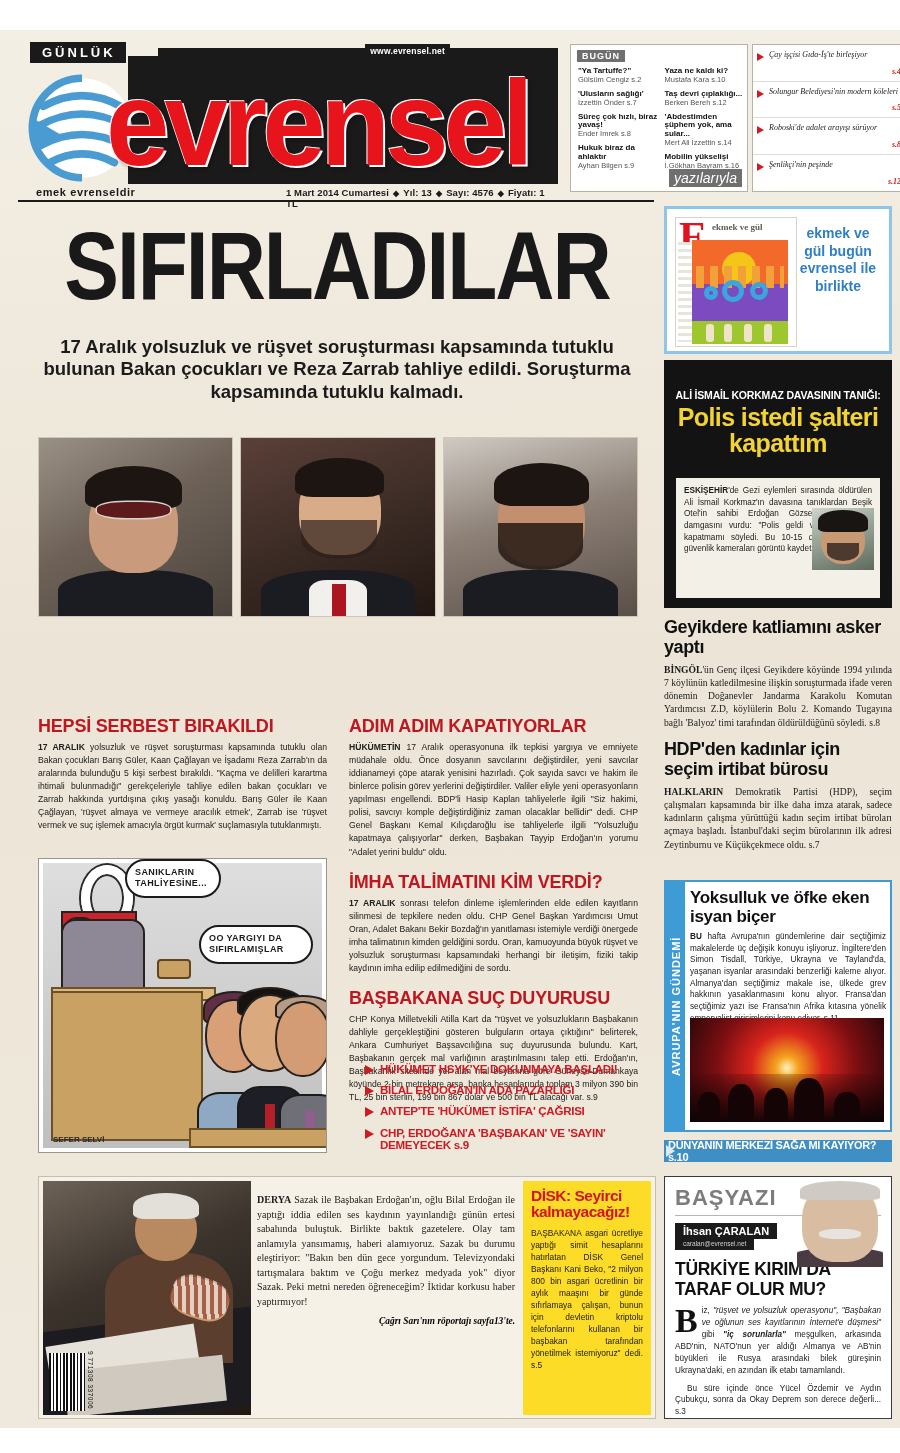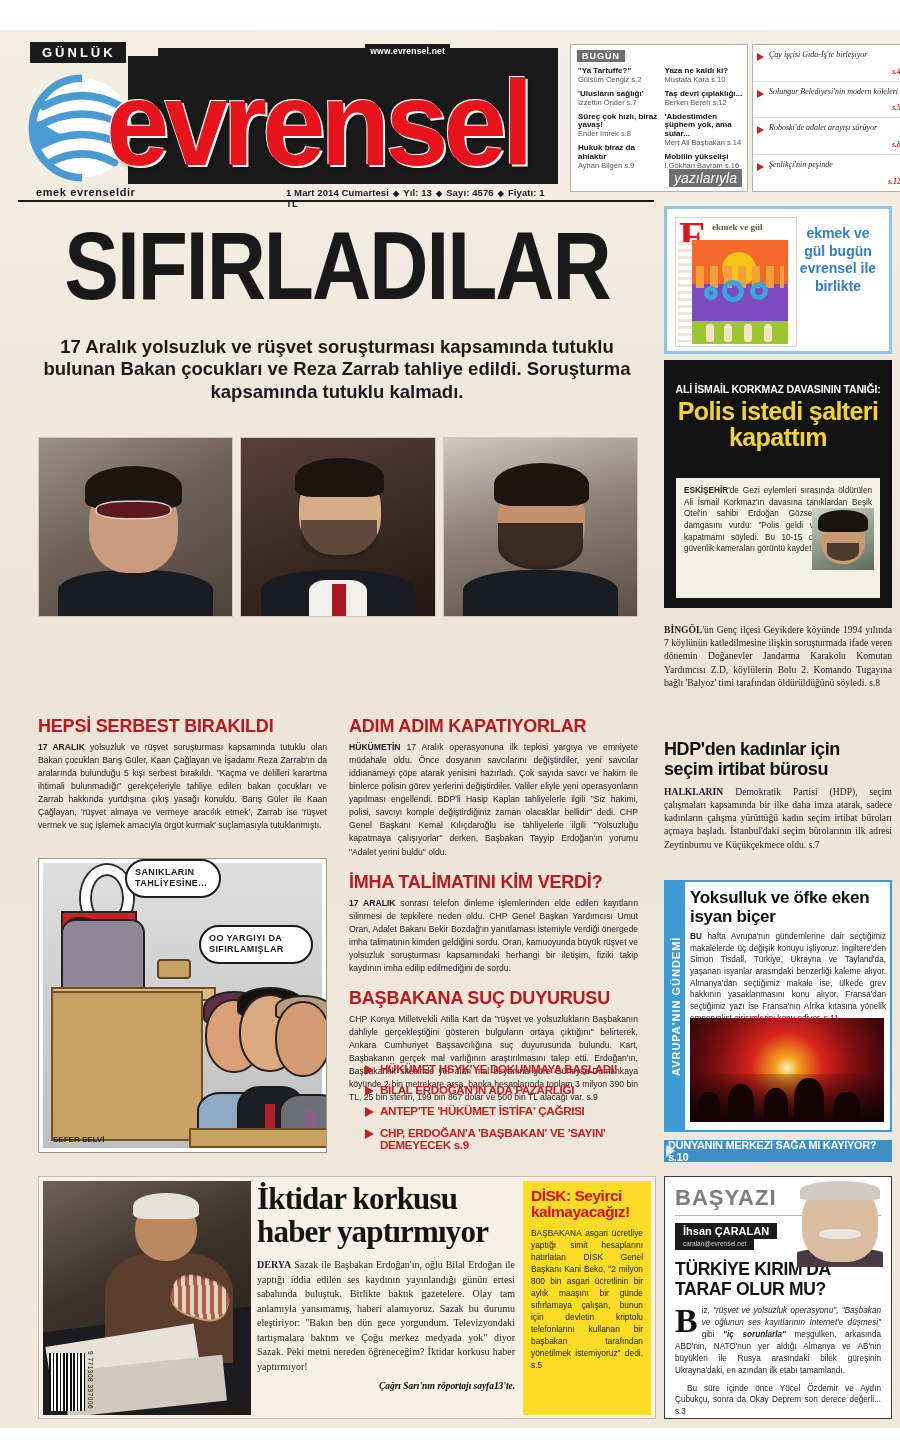--- a/index.html
+++ b/index.html
@@ -197,21 +197,21 @@
   .ek-gear { position:absolute; border-radius:50%; border:5px solid #3aa6dd; }
   .g1 { left:12px; top:46px; width:14px; height:14px;}
   .g2 { left:30px; top:40px; width:22px; height:22px;}
   .g3 { left:58px; top:42px; width:18px; height:18px;}
   .ek-fig { position:absolute; bottom:2px; width:8px; height:18px; background:#f0e4c8; border-radius:3px;}
   .ek-side { position:absolute; left:2px; top:24px; width:14px; height:100px; background:repeating-linear-gradient(180deg,#e9e5dc 0 3px,#fff 3px 7px);}
   .ek-txt { position:absolute; right:8px; top:16px; width:86px; text-align:center;
      font-size:14px; font-weight:bold; color:#2f7fc4; line-height:1.26;}
 
   .korkmaz { position:absolute; left:664px; top:360px; width:228px; height:248px; background:#131313; padding:7px;}
-  .km-kick { font-size:10.5px; font-weight:bold; color:#fff; letter-spacing:-0.2px; text-align:center; margin-top:16px;}
+  .km-kick { font-size:10.5px; font-weight:bold; color:#fff; letter-spacing:-0.2px; text-align:center; margin-top:22px;}
   .km-h { font-size:25px; font-weight:bold; color:#f3d331; line-height:1.02; text-align:center; margin-top:4px; letter-spacing:-0.6px;}
   .km-box { position:absolute; left:12px; top:118px; width:204px; height:120px; background:#f3f0e7; padding:7px 8px;}
   .km-b { font-size:8.2px; line-height:1.42; color:#1b1b1b; text-align:justify;}
   .km-b b { font-weight:bold;}
   .km-face { position:absolute; right:6px; top:30px; width:62px; height:62px;
      background:linear-gradient(160deg,#cfd6cd 0%, #9aa79a 40%, #5d6a5d 100%); overflow:hidden;}
   .km-skin { position:absolute; left:14%; top:16%; width:72%; height:74%; background:#c89a74; border-radius:46%;}
   .km-hair { position:absolute; left:10%; top:4%; width:80%; height:34%; background:#191512; border-radius:50% 50% 18% 18%;}
   .km-beard { position:absolute; left:24%; top:56%; width:52%; height:30%; background:#2c221c; border-radius:0 0 50% 50%; opacity:.8;}
 
@@ -314,21 +314,21 @@
         <div class="bg-item">
           <div class="bg-t">Yaza ne kaldı ki?</div>
           <div class="bg-a">Mustafa Kara s.10</div>
         </div>
         <div class="bg-item">
           <div class="bg-t">Taş devri çıplaklığı...</div>
           <div class="bg-a">Berken Bereh s.12</div>
         </div>
         <div class="bg-item">
           <div class="bg-t">'Abdestimden şüphem yok, ama sular...</div>
-          <div class="bg-a">Mert Ali Başbakan s.14</div>
+          <div class="bg-a">Mert Ali İzzettin s.14</div>
         </div>
         <div class="bg-item">
           <div class="bg-t">Mobilin yükselişi</div>
           <div class="bg-a">İ.Gökhan Bayram s.16</div>
         </div>
       </div>
     </div>
     <div class="yazilar">yazılarıyla</div>
   </div>
 
@@ -454,21 +454,20 @@
       <div class="bp-head"></div>
       <div class="bp-hair"></div>
       <div class="bp-paper"></div>
       <div class="bp-paper2"></div>
       <div class="bp-hand"></div>
       <div class="bp-stripes"></div>
       <div class="barcode"></div>
       <div class="barcode-num">9 771308 337006</div>
     </div>
     <div class="ikt">
-      <div class="ikt-h">İktidar korkusu haber yaptırmıyor</div>
       <div class="ikt-b"><b>DERYA</b><span> Sazak ile Başbakan Erdoğan'ın, oğlu Bilal Erdoğan ile yaptığı iddia edilen ses kaydının yayınlandığı günün ertesi sabahında buluştuk. Birlikte baktık gazetelere. Olay tam anlamıyla yansımamış, haberi alamıyoruz. Sazak bu durumu eleştiriyor: "Bakın ben dün gece yorgundum. Televizyondaki tartışmalara baktım ve Çoğu merkez medyada yok" diyor Sazak. Peki metni nereden öğreneceğim? İktidar korkusu haber yaptırmıyor!</span></div>
       <div class="ikt-f">Çağrı Sarı'nın röportajı sayfa13'te.</div>
     </div>
     <div class="disk">
       <div class="disk-h">DİSK: Seyirci kalmayacağız!</div>
       <div class="disk-b"><b>BAŞBAKANA</b><span> asgari ücretliye yaptığı simit hesaplarını hatırlatan DİSK Genel Başkanı Kani Beko, "2 milyon 800 bin asgari ücretlinin bir aylık maaşını bir günde sıfırlamaya çalışan, bunun için devletin kriptolu telefonlarını kullanan bir başbakan tarafından yönetilmek istemiyoruz" dedi. s.5</span></div>
     </div>
   </div>
 
   <div class="ekmek">
@@ -498,20 +497,21 @@
       <div class="km-face">
         <div class="km-skin"></div>
         <div class="km-hair"></div>
         <div class="km-beard"></div>
       </div>
       <div class="km-b"><b>ESKİŞEHİR</b><span>'de Gezi eylemleri sırasında öldürülen Ali İsmail Korkmaz'ın davasına tanıklardan Beşik Otel'in sahibi Erdoğan Gözseçen'in ifadeleri damgasını vurdu: "Polis geldi ve bana şalteri kapatmamı söyledi. Bu 10-15 dakikalık sürede güvenlik kameraları görüntü kaydetmedi." s.3</span></div>
     </div>
   </div>
 
   <div class="geyik">
+    <div class="r-h">Geyikdere katliamını asker yaptı</div>
     <div class="r-b"><b>BİNGÖL</b><span>'ün Genç ilçesi Geyikdere köyünde 1994 yılında 7 köylünün katledilmesine ilişkin soruşturmada ifade veren dönemin Doğanevler Jandarma Karakolu Komutan Yardımcısı Z.D, köylülerin Bolu 2. Komando Tugayına bağlı 'Balyoz' timi tarafından öldürüldüğünü söyledi. s.8</span></div>
   </div>
 
   <div class="hdp">
     <div class="r-h">HDP'den kadınlar için seçim irtibat bürosu</div>
     <div class="r-b"><b>HALKLARIN</b><span> Demokratik Partisi (HDP), seçim çalışmaları kapsamında bir ilke daha imza atarak, sadece kadınların çalışma yürüttüğü kadın seçim irtibat büroları açmaya başladı. İstanbul'daki seçim bürolarının ilk adresi Zeytinburnu ve Küçükçekmece oldu. s.7</span></div>
   </div>
 
   <div class="avrupa">
     <div class="av-tab">AVRUPA'NIN GÜNDEMİ</div>

